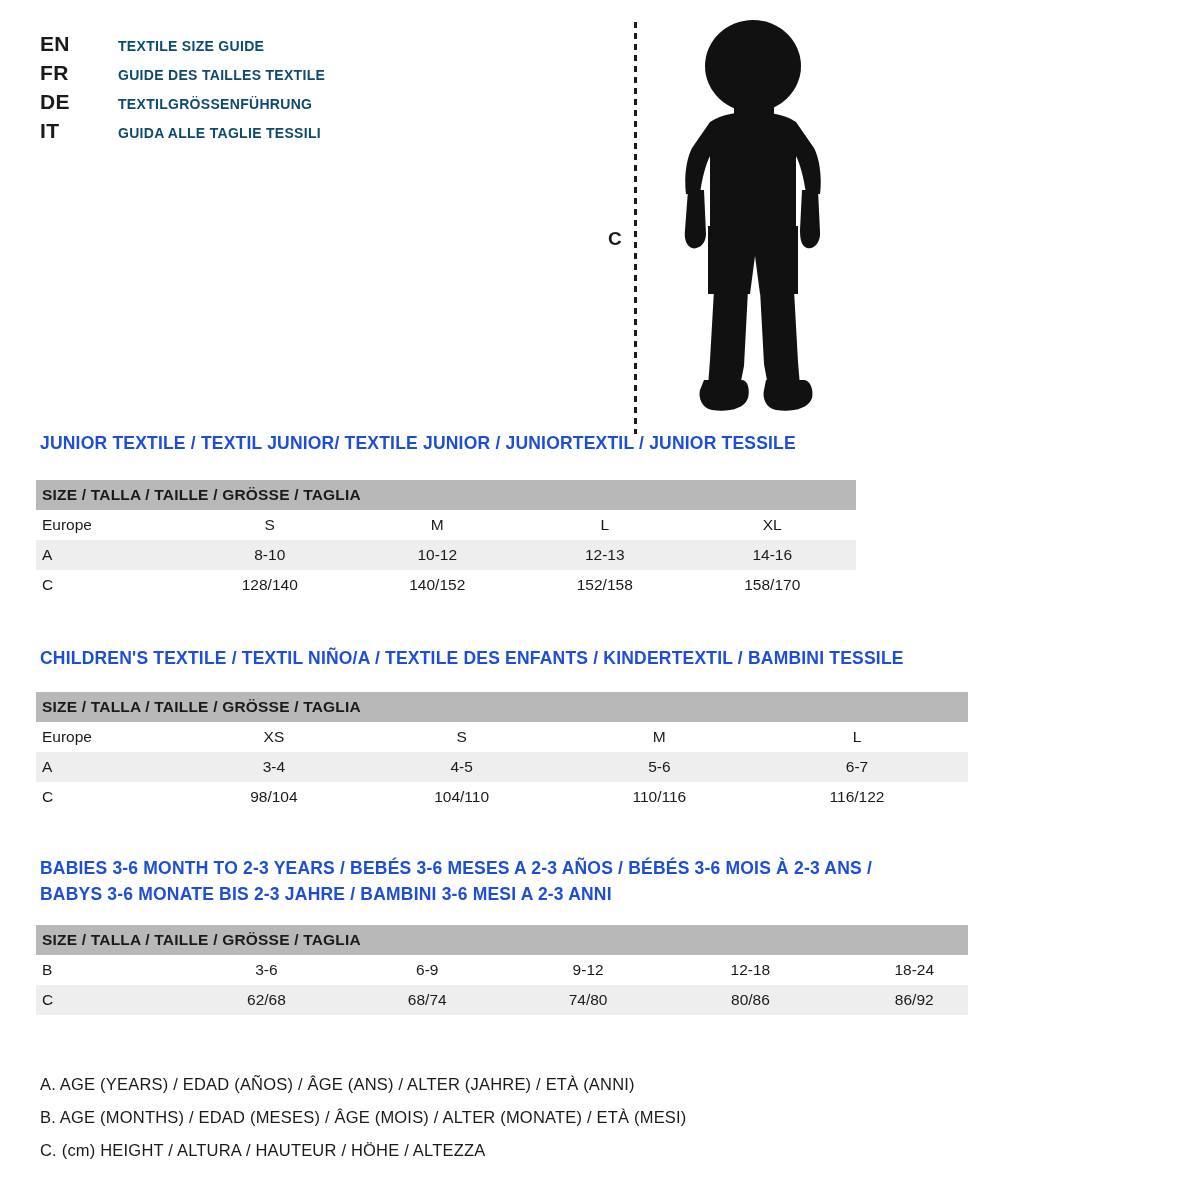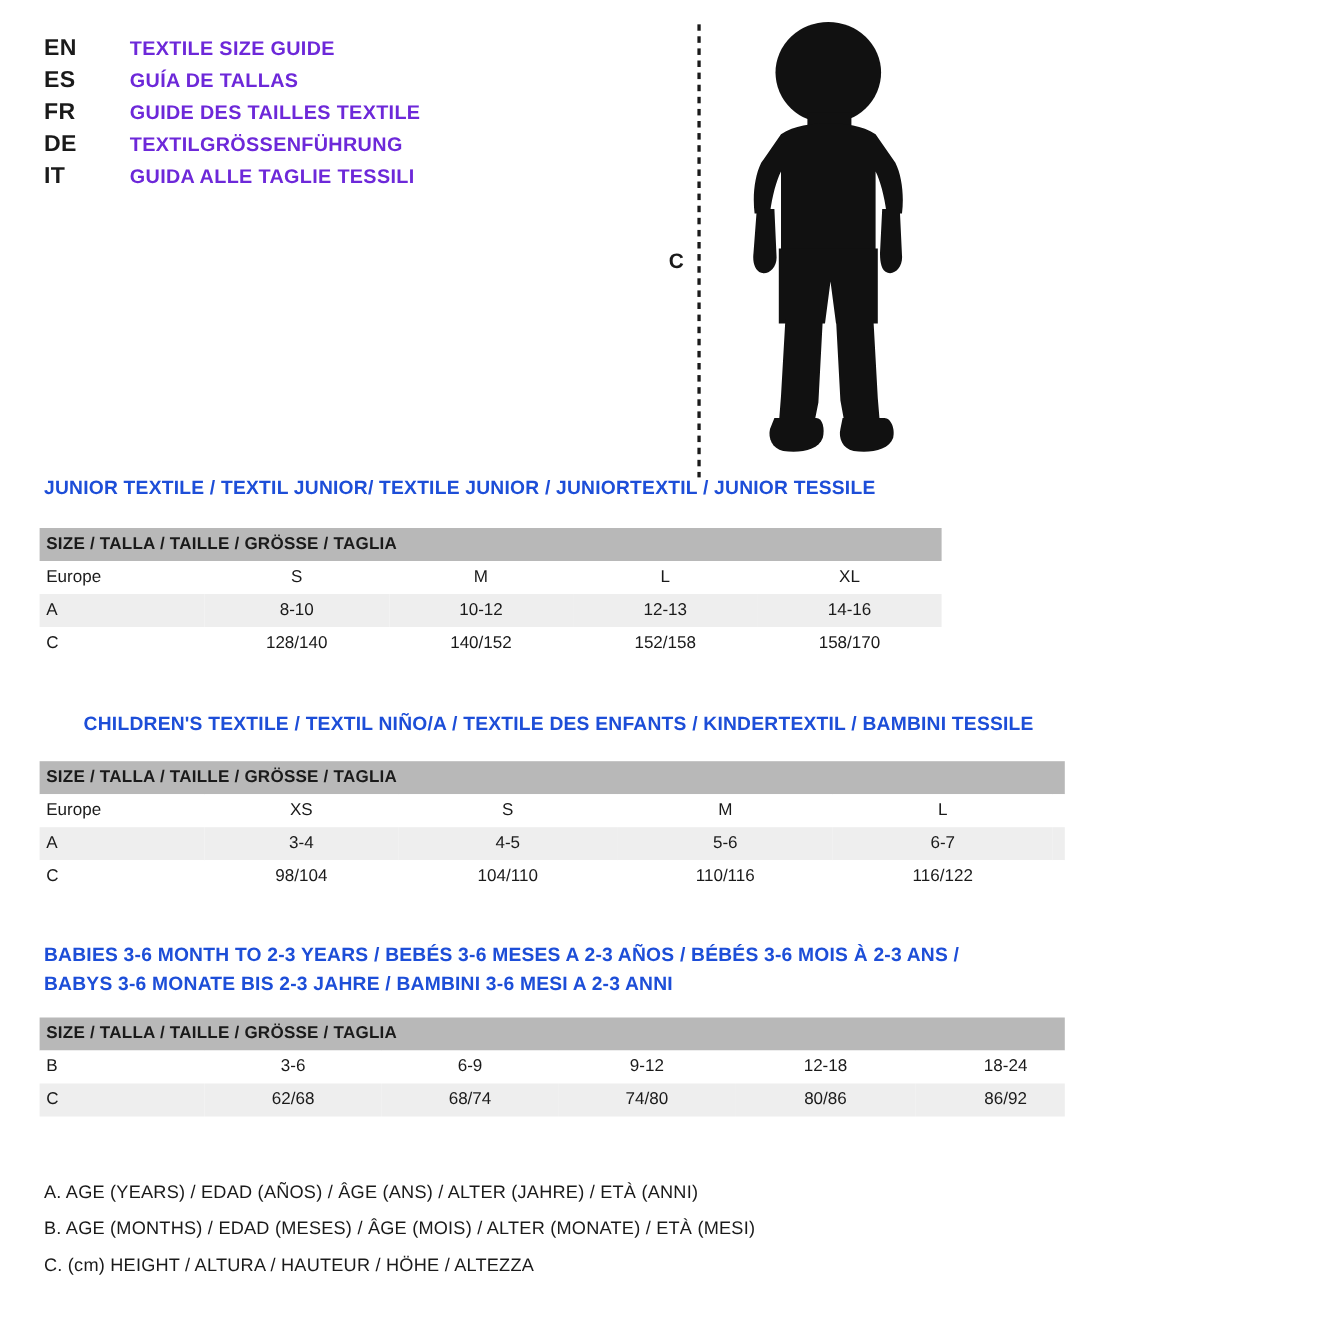--- a/index.html
+++ b/index.html
@@ -32,25 +32,25 @@
     margin-bottom: 5px;
   }
   .title-lang {
     width: 78px;
     font-size: 21px;
     font-weight: 700;
     letter-spacing: 0.3px;
     color: #1a1a1a;
   }
   .title-text {
-    font-size: 18px;
+    font-size: 14px;
     font-weight: 700;
     letter-spacing: 0.3px;
     text-transform: uppercase;
-    color: #6d28d9;
+    color: #0c4a6e;
     text-align: right;
   }
 
   
   .figure-area {
     position: absolute;
     right: 60px;
     top: 10px;
     width: 300px;
     height: 420px;
@@ -134,24 +134,20 @@
 </style>
 </head>
 <body>
 
 <div class="page">
 
   <div class="title-block">
     <div class="title-row">
       <div class="title-lang">EN</div>
       <div class="title-text">TEXTILE SIZE GUIDE</div>
-    </div>
-    <div class="title-row">
-      <div class="title-lang">ES</div>
-      <div class="title-text">GUÍA DE TALLAS</div>
     </div>
     <div class="title-row">
       <div class="title-lang">FR</div>
       <div class="title-text">GUIDE DES TAILLES TEXTILE</div>
     </div>
     <div class="title-row">
       <div class="title-lang">DE</div>
       <div class="title-text">TEXTILGRÖSSENFÜHRUNG</div>
     </div>
     <div class="title-row">
@@ -227,21 +223,21 @@
       <tr class="zebra-white">
         <td class="rowlabel">C</td>
         <td>128/140</td>
         <td>140/152</td>
         <td>152/158</td>
         <td>158/170</td>
       </tr>
     </tbody>
   </table>
 
-  <div class="section-heading" style="top:645px;margin-left:36px;">CHILDREN'S TEXTILE / TEXTIL NIÑO/A / TEXTILE DES ENFANTS / KINDERTEXTIL / BAMBINI TESSILE</div>
+  <div class="section-heading" style="top:645px;">CHILDREN'S TEXTILE / TEXTIL NIÑO/A / TEXTILE DES ENFANTS / KINDERTEXTIL / BAMBINI TESSILE</div>
 
   <table class="size-table" style="left:36px; top:692px; width:1124px;">
     <tbody>
       <tr class="head-band">
         <td colspan="6">SIZE / TALLA / TAILLE / GRÖSSE / TAGLIA</td>
       </tr>
       <tr class="zebra-white">
         <td class="rowlabel">Europe</td>
         <td>XS</td>
         <td>S</td>

